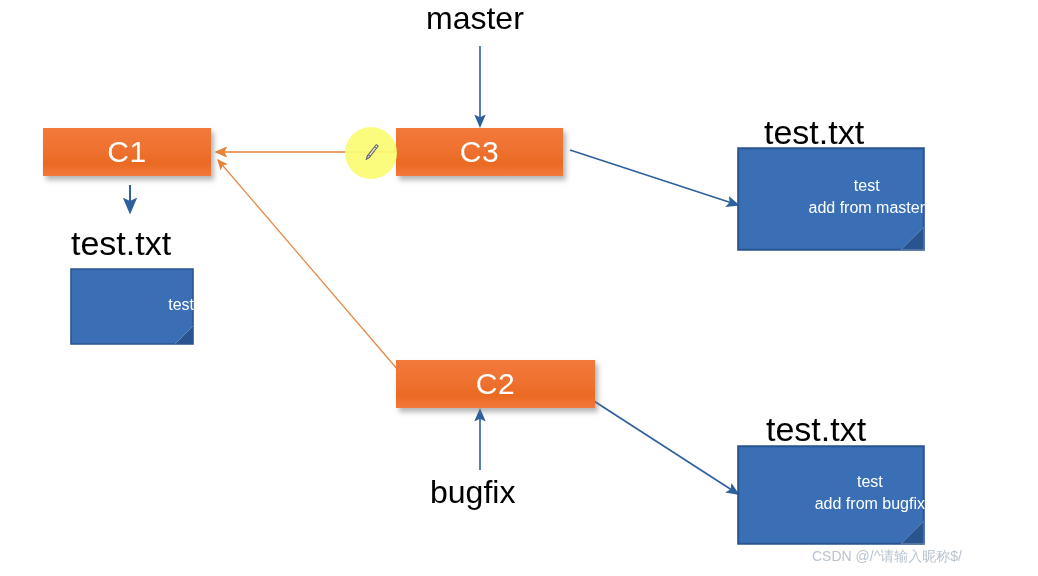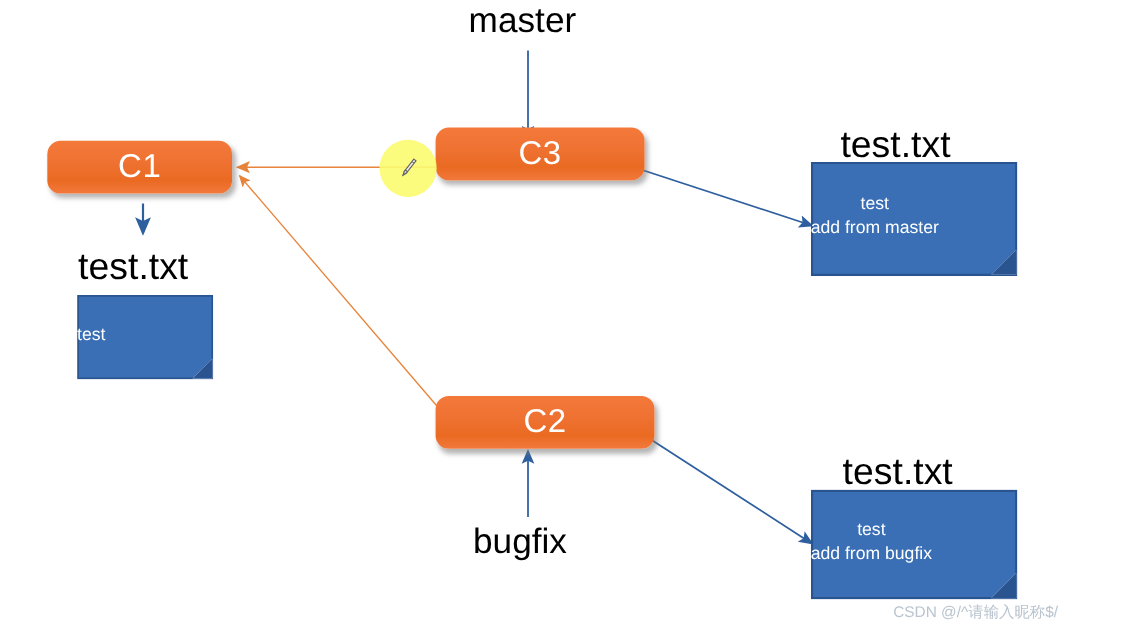--- a/index.html
+++ b/index.html
@@ -18,39 +18,39 @@
   svg.edges {
     position: absolute;
     left: 0;
     top: 0;
     width: 1038px;
     height: 576px;
     pointer-events: none;
   }
   .commit {
     position: absolute;
-    border-radius: 12px;
+    border-radius: 0;
     background: linear-gradient(to bottom, #f3793a 0%, #ef7232 40%, #ea6a22 75%, #f2793c 100%);
     box-shadow: 3px 4px 5px rgba(120,120,120,0.55);
     display: flex;
     align-items: center;
     justify-content: center;
     color: #ffffff;
     font-size: 30px;
     letter-spacing: 0.5px;
   }
   .doc {
     position: absolute;
     color: #ffffff;
     font-size: 16px;
     line-height: 1.35;
     text-align: center;
     display: flex;
     align-items: center;
-    justify-content: flex-start;
+    justify-content: flex-end;
   }
   .doc .docbg {
     position: absolute;
     left: 0; top: 0; right: 0; bottom: 0;
   }
   .doc .doctext {
     position: relative;
     z-index: 2;
     padding-bottom: 4px;
     white-space: pre-line;
@@ -112,21 +112,21 @@
 
     <line x1="398" y1="152" x2="216" y2="152" stroke="#E8833A" stroke-width="1.4" marker-end="url(#arrowOrange)"></line>
 
     <line x1="398" y1="370" x2="218" y2="160" stroke="#E8833A" stroke-width="1.2" marker-end="url(#arrowOrange)"></line>
   </svg>
 
   <div class="commit" style="left:43px; top:128px; width:168px; height:48px;">
     <span>C1</span>
   </div>
 
-  <div class="commit" style="left:396px; top:116px; width:190px; height:48px;">
+  <div class="commit" style="left:396px; top:128px; width:167px; height:48px;">
     <span>C3</span>
   </div>
 
   <div class="commit" style="left:396px; top:360px; width:199px; height:48px;">
     <span>C2</span>
   </div>
 
   <div class="plain-label" style="left:426px; top:0px;">
     <span>master</span>
   </div>

